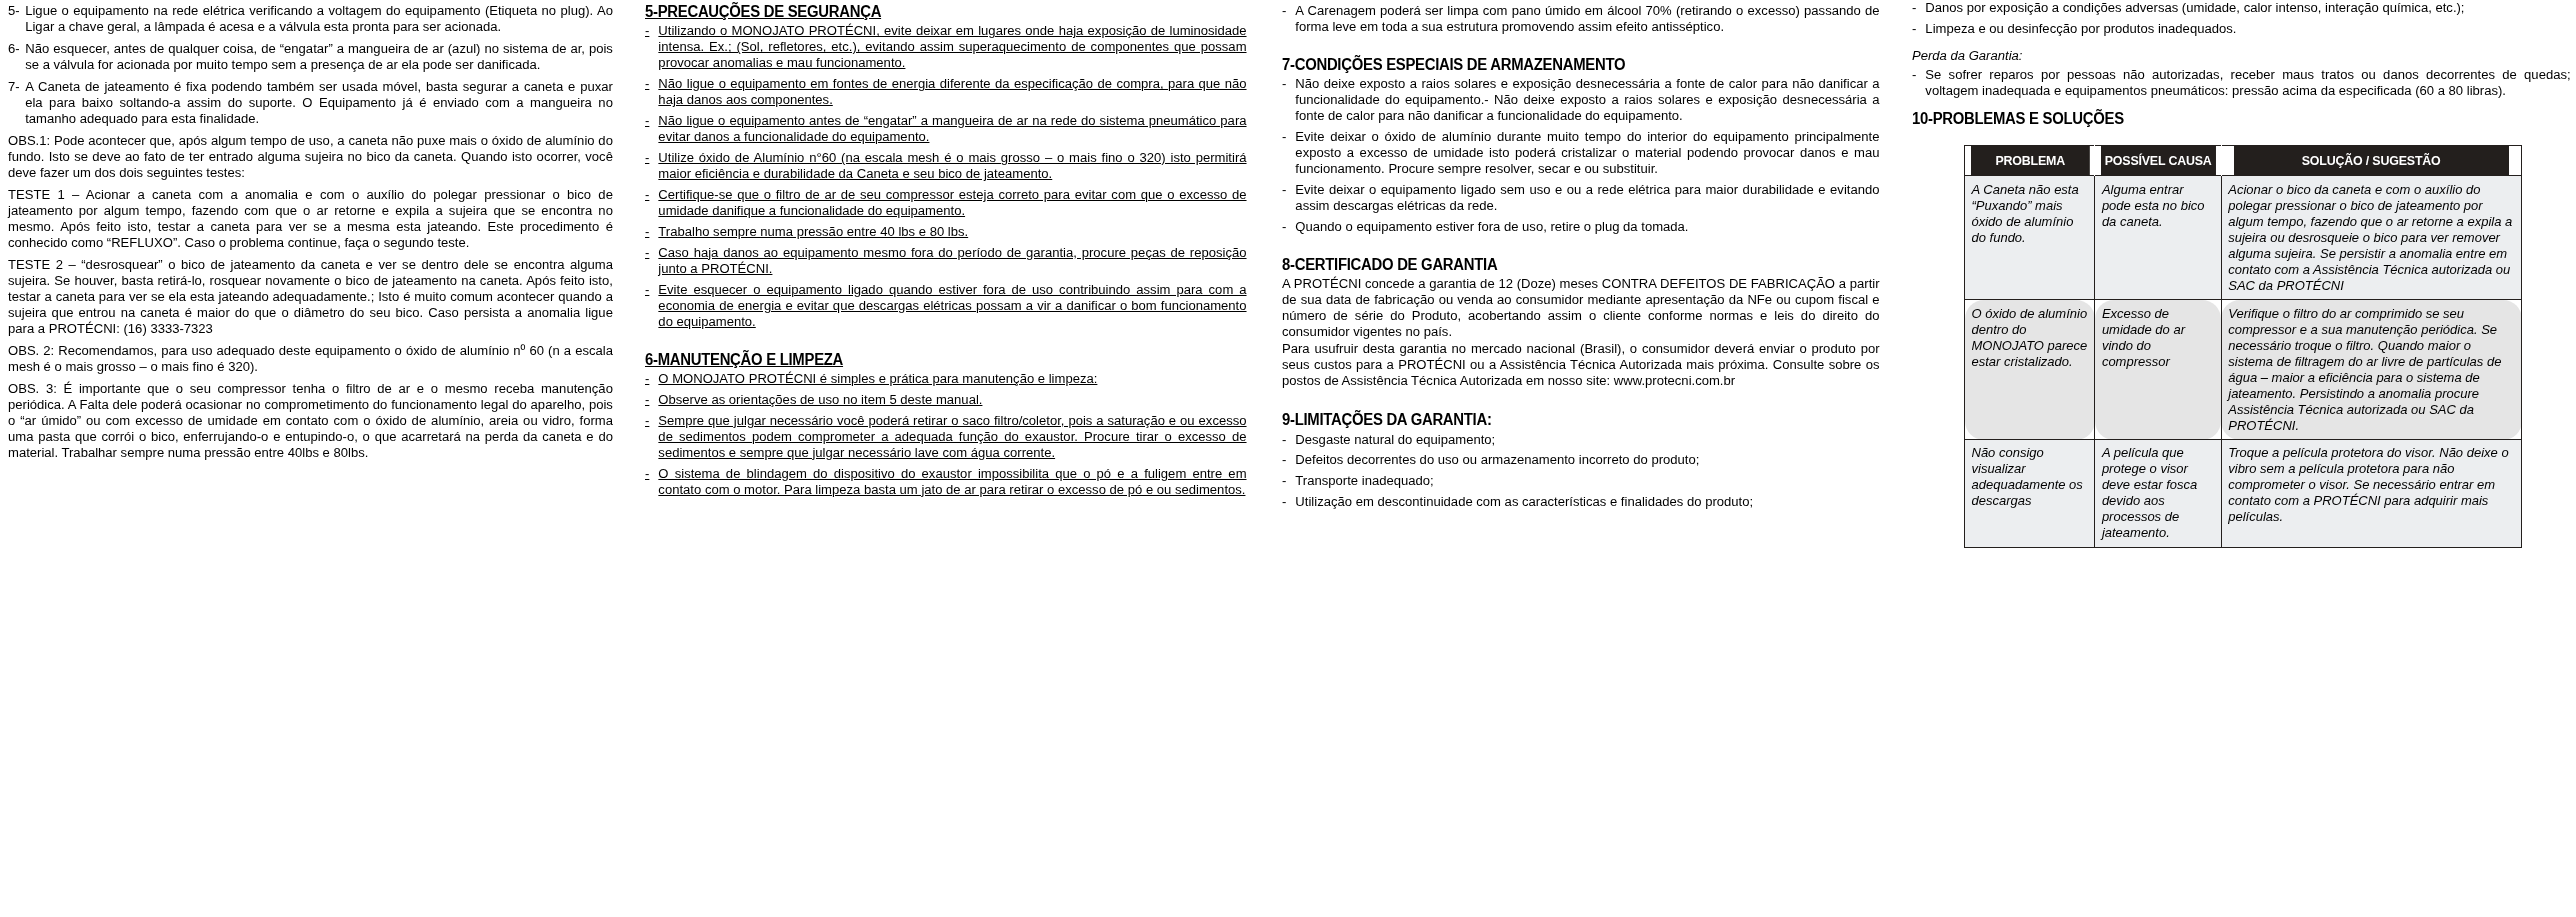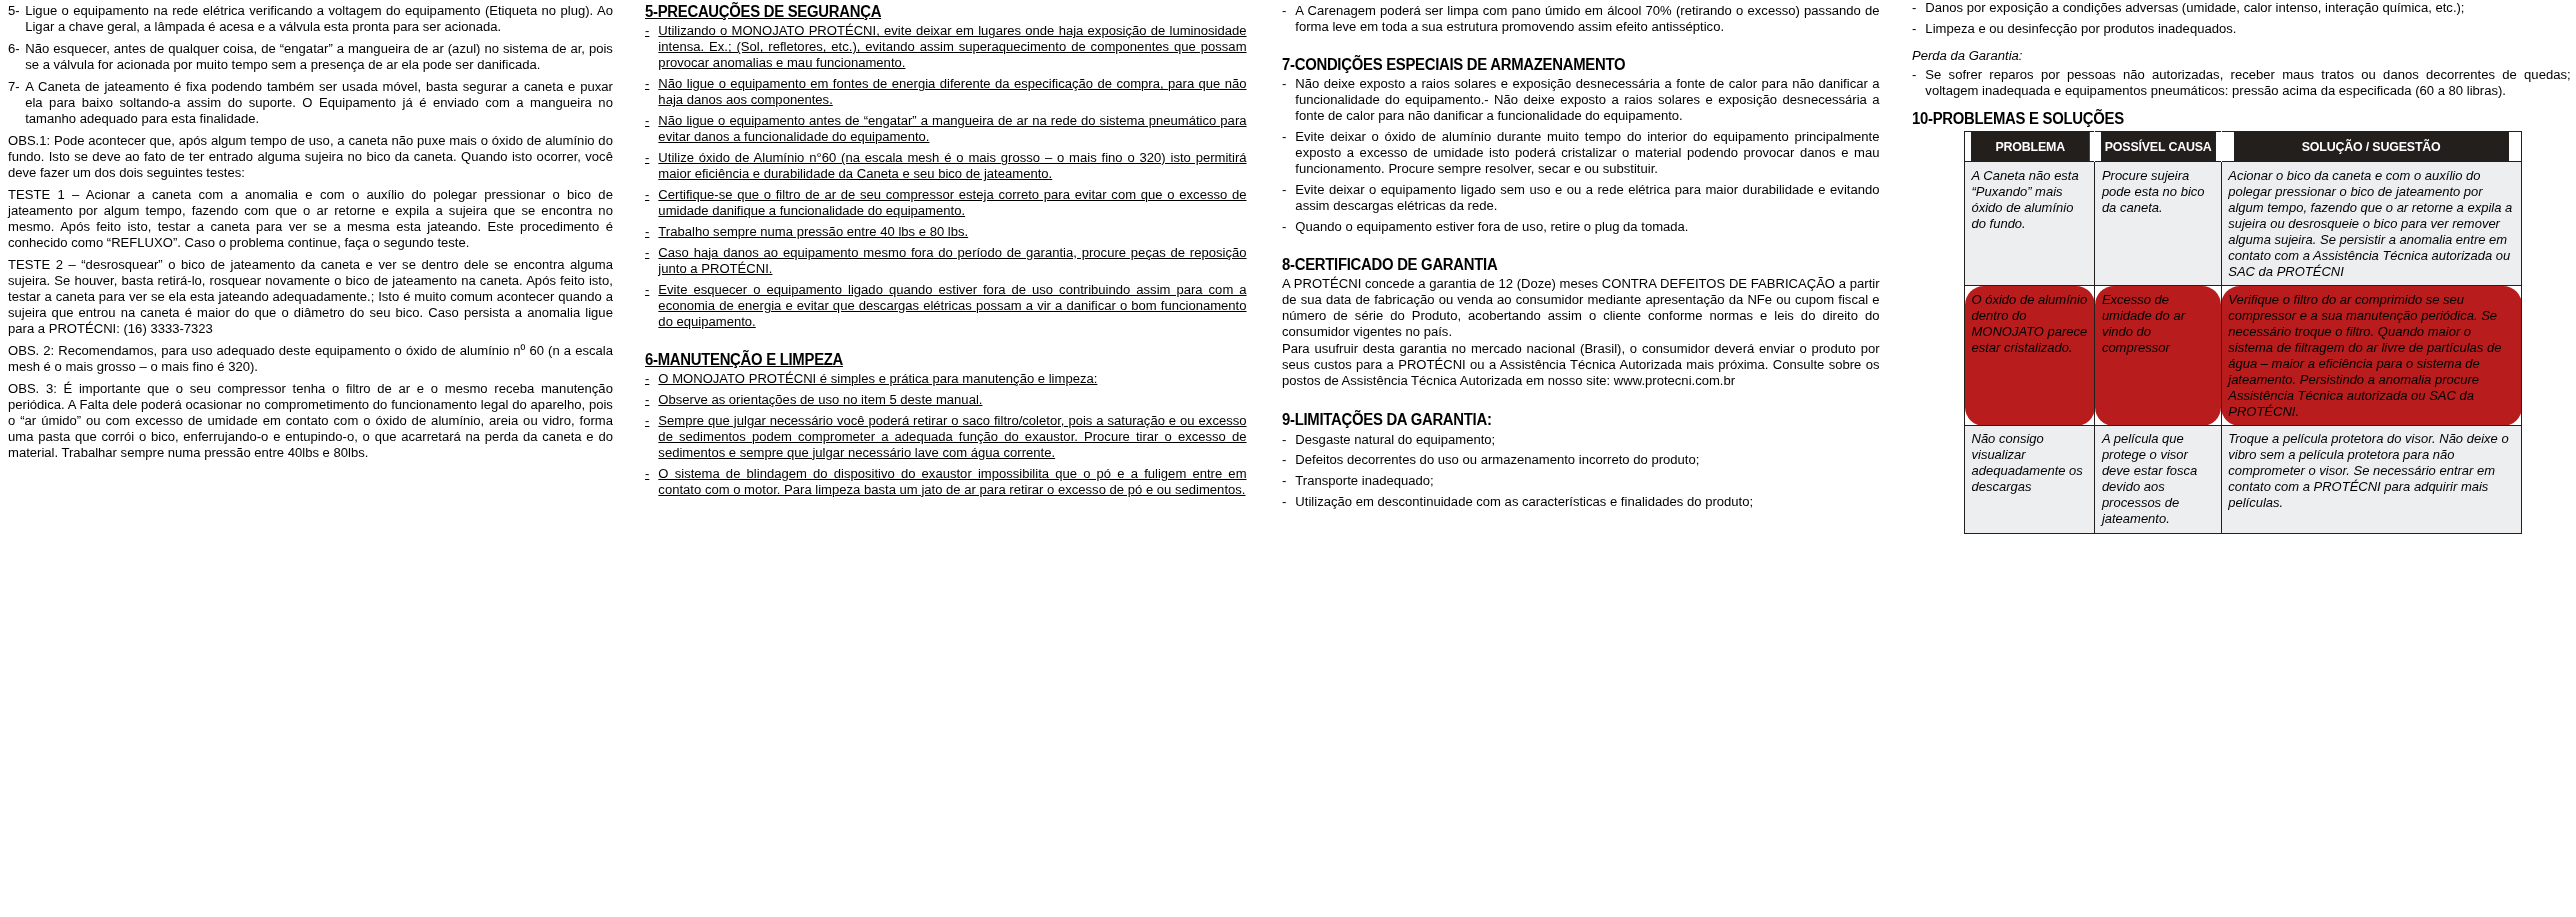--- a/index.html
+++ b/index.html
@@ -100,21 +100,21 @@
   .italic-head {
     font-size: 13.7px;
     font-style: italic;
     line-height: 16px;
     margin: 0 0 2.7px 0;
     transform: scaleX(0.955);
     transform-origin: left top;
   }
 
   
-  .tbl-wrap { margin-top: 3px; padding-left: 52px; }
+  .tbl-wrap { margin-top: 17px; padding-left: 52px; }
   table.psol {
     border-collapse: collapse;
     width: 542px;
     table-layout: fixed;
     border: 1.6px solid #231f1d;
   }
   table.psol th {
     background: #231f1d;
     color: #ffffff;
     font-size: 13.5px;
@@ -131,21 +131,21 @@
     font-size: 13px;
     line-height: 16px;
     vertical-align: top;
     padding: 5.4px 5.4px 5.4px 6.5px;
     border-right: 1.6px solid #231f1d;
     border-top: 1.6px solid #231f1d;
     font-style: italic;
   }
   table.psol td:last-child { border-right: none; }
   table.psol tr.row-light td { background: #eceef0; }
-  table.psol tr.row-dark td { background: #b91c1c; border-radius: 19px; }
+  table.psol tr.row-dark td { background: #e5e5e5; border-radius: 19px; }
   .c-prob { width: 125px; }
   .c-cause { width: 121px; }
   .c-sol { width: 295px; }
 </style>
 </head>
 <body>
 
 <div class="page">
 
   <div class="col col-1">
@@ -317,21 +317,21 @@
         <thead>
           <tr>
             <th class="c-prob">PROBLEMA</th>
             <th class="c-cause">POSSÍVEL CAUSA</th>
             <th class="c-sol">SOLUÇÃO / SUGESTÃO</th>
           </tr>
         </thead>
         <tbody>
           <tr class="row-light">
             <td class="c-prob">A Caneta não esta “Puxando” mais óxido de alumínio do fundo.</td>
-            <td class="c-cause">Procure sujeira pode esta no bico da caneta.</td>
+            <td class="c-cause">Alguma entrar pode esta no bico da caneta.</td>
             <td class="c-sol">Acionar o bico da caneta e com o auxílio do polegar pressionar o bico de jateamento por algum tempo, fazendo que o ar retorne a expila a sujeira ou desrosqueie o bico para ver remover alguma sujeira. Se persistir a anomalia entre em contato com a Assistência Técnica autorizada ou SAC da PROTÉCNI</td>
           </tr>
           <tr class="row-dark">
             <td class="c-prob">O óxido de alumínio dentro do MONOJATO parece estar cristalizado.</td>
             <td class="c-cause">Excesso de umidade do ar vindo do compressor</td>
             <td class="c-sol">Verifique o filtro do ar comprimido se seu compressor e a sua manutenção periódica. Se necessário troque o filtro. Quando maior o sistema de filtragem do ar livre de partículas de água – maior a eficiência para o sistema de jateamento. Persistindo a anomalia procure Assistência Técnica autorizada ou SAC da PROTÉCNI.</td>
           </tr>
           <tr class="row-light">
             <td class="c-prob">Não consigo visualizar adequadamente os descargas</td>
             <td class="c-cause">A película que protege o visor deve estar fosca devido aos processos de jateamento.</td>

